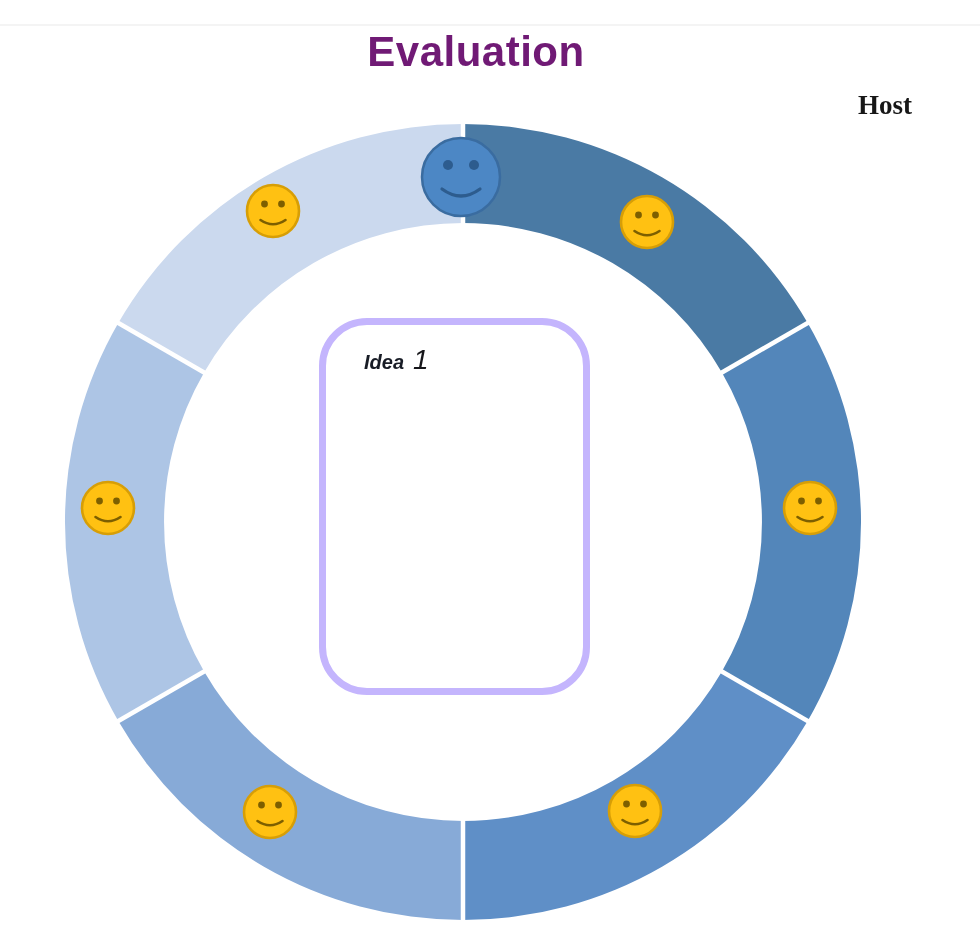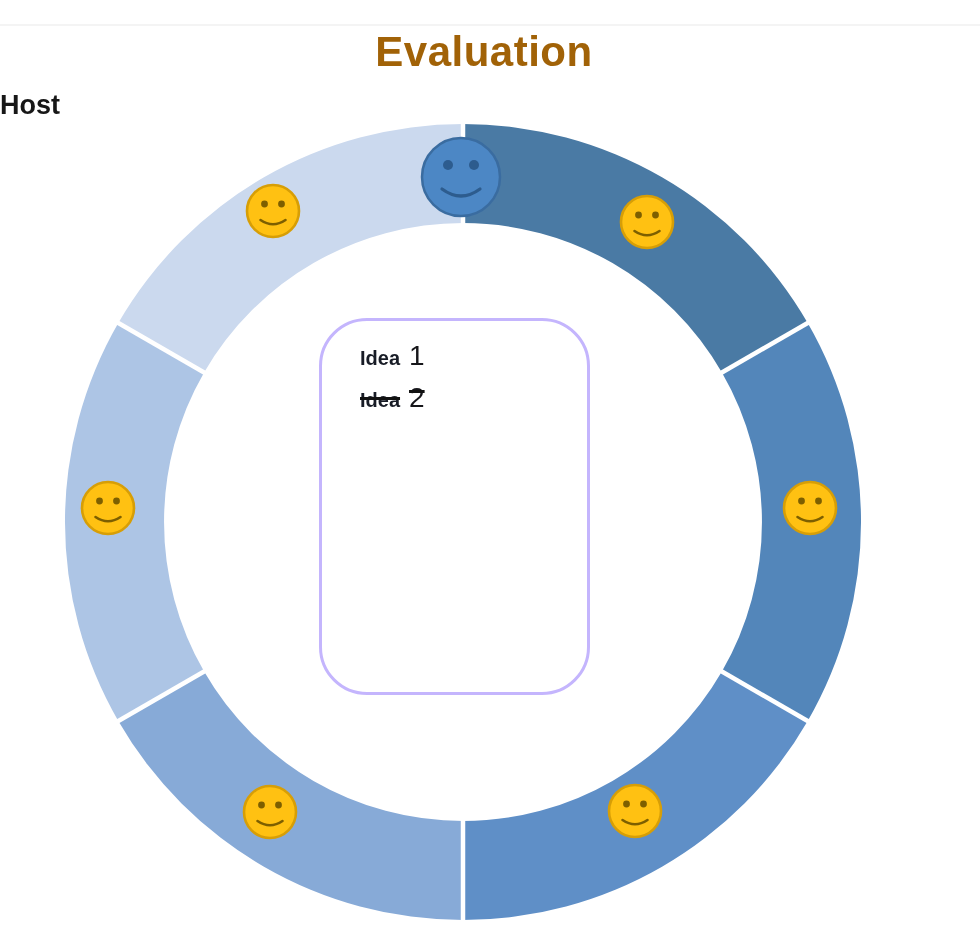--- a/index.html
+++ b/index.html
@@ -5,31 +5,31 @@
   html,body{margin:0;padding:0;background:#ffffff;}
   .stage{
     position:relative;width:980px;height:932px;overflow:hidden;
     background:#ffffff;
     font-family:"Liberation Sans", sans-serif;
     color:#1a1a1a;
   }
   .topline{position:absolute;top:24px;left:0;width:980px;height:2px;background:#f4f4f4;}
   .title{
     position:absolute;top:30px;left:0;width:952px;text-align:center;
-    font-size:42px;font-weight:700;letter-spacing:0.5px;color:#a16207;line-height:1.05;padding-left:8px;
+    font-size:42px;font-weight:700;letter-spacing:0.5px;color:#701a75;line-height:1.05;
   }
   .host-label{
-    position:absolute;top:91px;left:0;width:912px;text-align:left;
-    font-size:27px;font-weight:700;color:#171717;line-height:1.05;
+    position:absolute;top:91px;left:0;width:912px;text-align:right;
+    font-size:27px;font-weight:700;color:#171717;line-height:1.05;font-family:Liberation Serif, serif;
   }
   svg.ring{position:absolute;top:0;left:0;}
   .idea-box{
     position:absolute;left:319px;top:318px;width:271px;height:377px;
-    background:#ffffff;border:3px solid #c4b5fd;border-radius:48px;
-    box-sizing:border-box;padding:14px 0 0 38px;
+    background:#ffffff;border:7px solid #c4b5fd;border-radius:48px;
+    box-sizing:border-box;padding:14px 0 0 38px;font-style:italic;
   }
   .row{height:41.6px;line-height:41.6px;white-space:nowrap;}
   .row .w{font-size:20px;font-weight:700;color:#181c26;}
   .row .n{font-size:28px;font-weight:400;margin-left:9px;color:#16161a;}
   .row.struck{text-decoration:line-through;text-decoration-thickness:3px;text-decoration-color:#111;}
   .row .p{font-size:27px;font-weight:700;margin-left:6px;color:#111;}
   .row .a{font-size:20px;font-weight:700;color:#181c26;}
   .row .n.b{font-weight:700;}
 </style>
 </head>
@@ -104,18 +104,15 @@
         <circle cx="8.5" cy="-7" r="3.4" fill="#7D5F00"></circle>
         <path d="M -12.5 9 Q 0 17.5 12.5 9" fill="none" stroke-width="2.6" stroke-linecap="round" stroke="#7D5F00"></path>
       </g>
     </g>
   </svg>
 
   <div class="idea-box">
     <div class="row">
       <span class="w">Idea</span><span class="n">1</span>
     </div>
-    <div class="row struck">
-      <span class="w">Idea</span><span class="n">2</span>
-    </div>
   </div>
 
 </div>
 
 </body></html>

